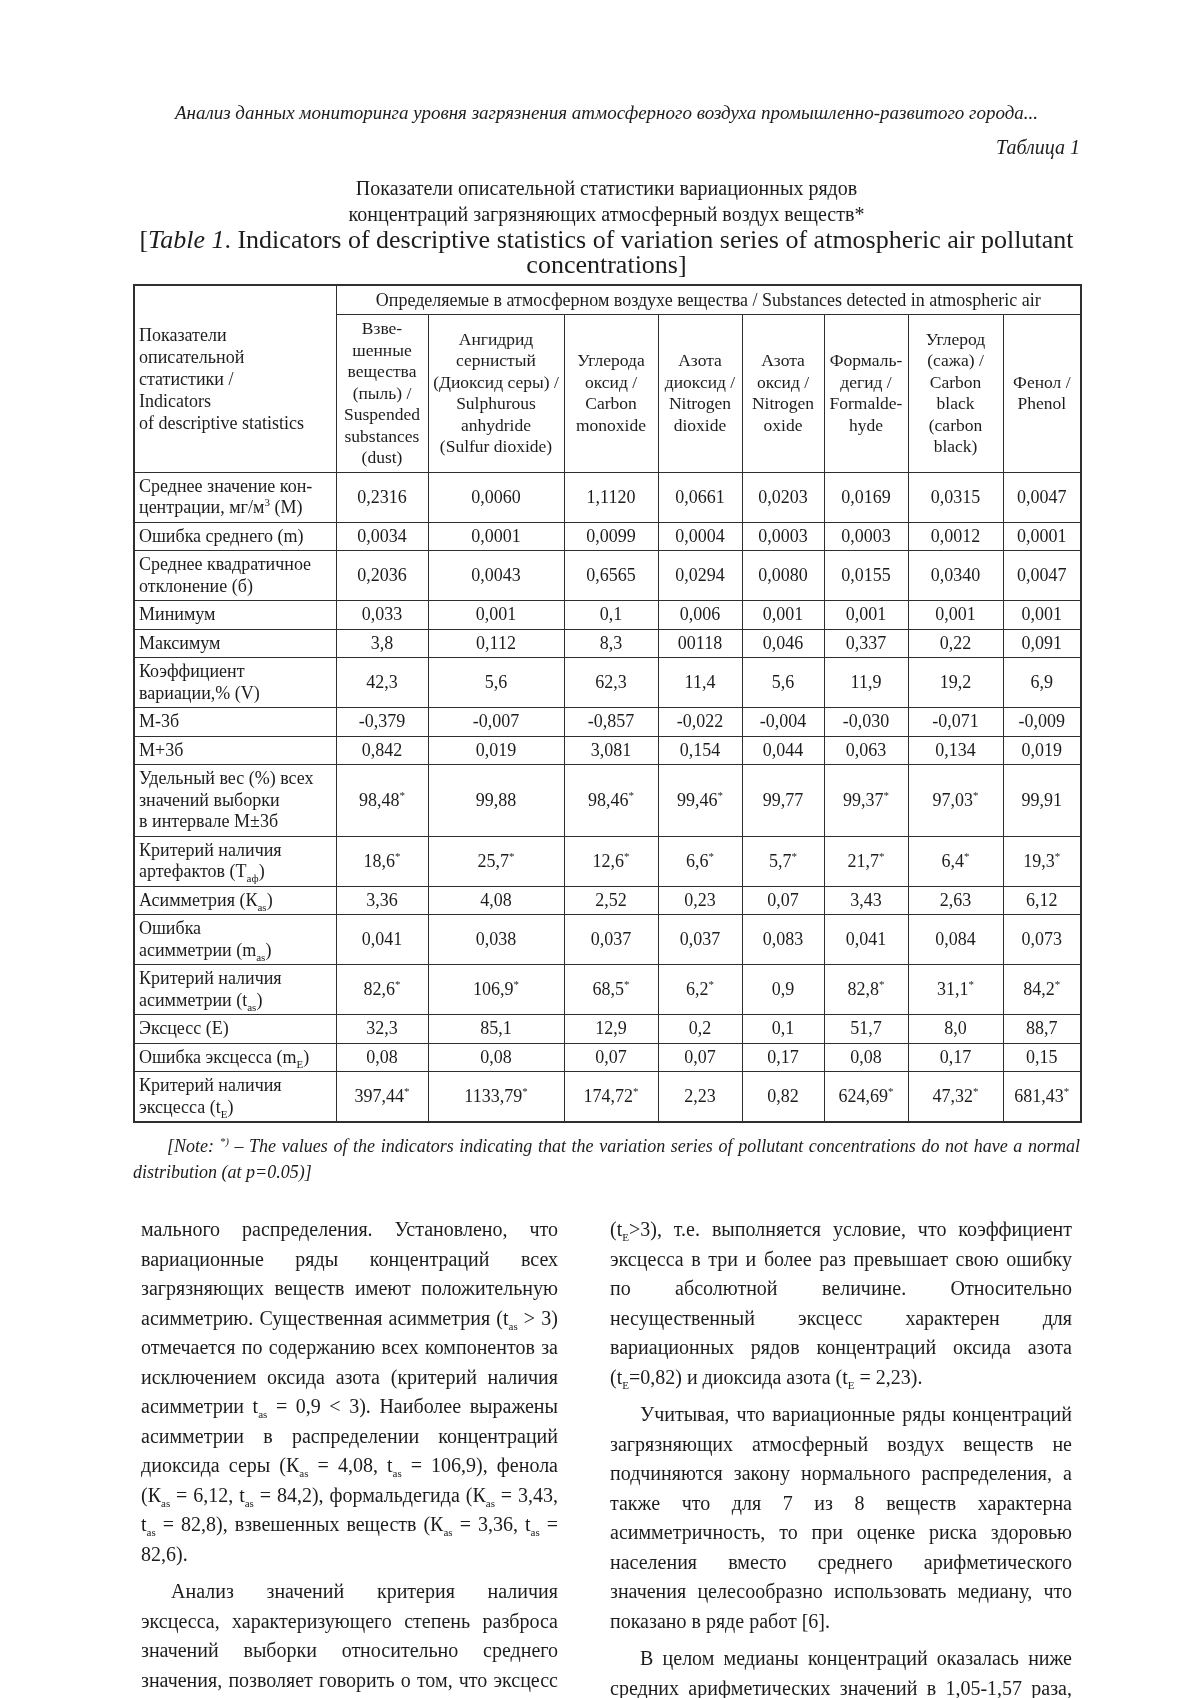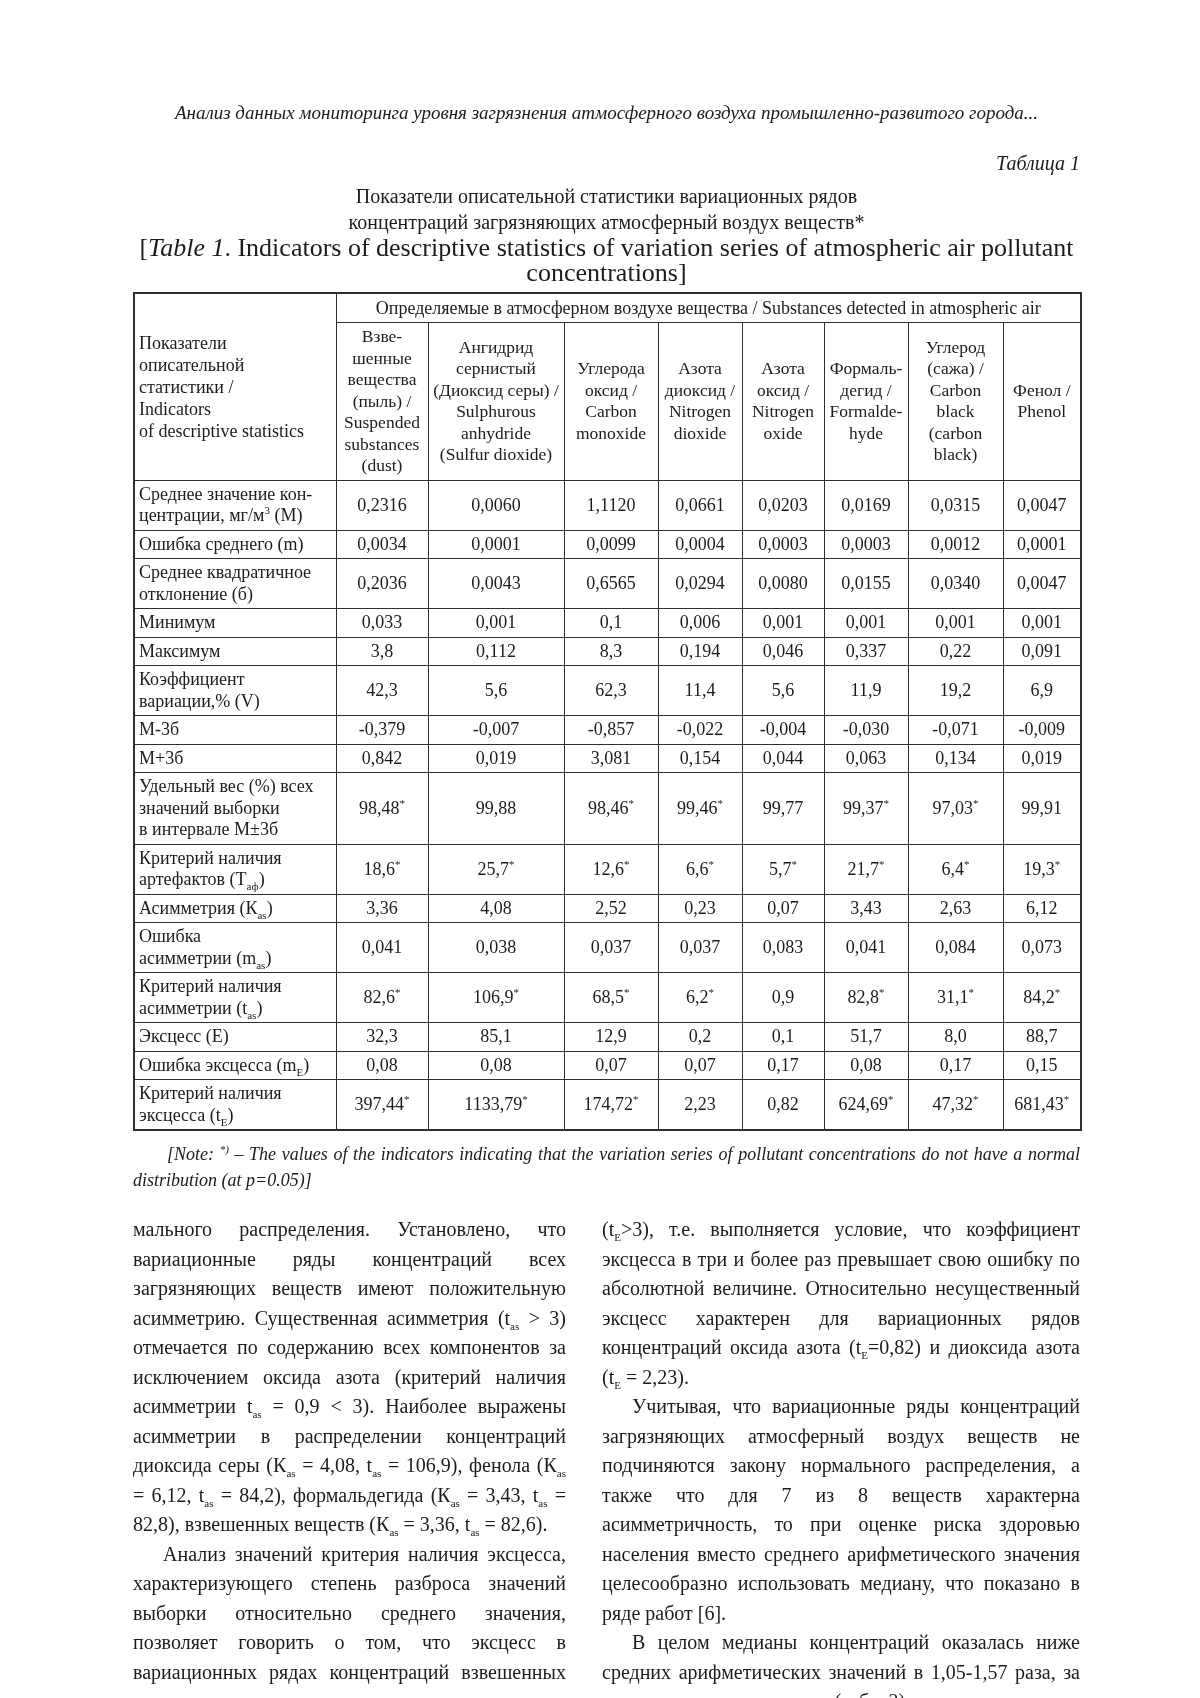--- a/index.html
+++ b/index.html
@@ -1,42 +1,42 @@
 <!DOCTYPE html>
 <html><head>
 <meta charset="utf-8">
 <style>
   html,body{margin:0;padding:0;background:#ffffff;}
   .page{width:1200px;height:1698px;background:#fff;position:relative;overflow:hidden;
         font-family:"Liberation Serif", serif;color:#1c1c1c;}
   .content{width:947px;margin-left:133px;padding-top:102px;}
   .running-head{text-align:center;font-style:italic;font-size:19px;line-height:22px;}
-  .table-label{text-align:right;font-style:italic;font-size:20px;margin-top:28px;}
-  .title-ru{text-align:center;font-size:20px;line-height:26px;margin-top:8px;}
+  .table-label{text-align:right;font-style:italic;font-size:20px;margin-top:12px;}
+  .title-ru{text-align:center;font-size:20px;line-height:26px;margin-top:16px;}
   .title-en{text-align:center;font-size:26px;line-height:25px;}
   table.stats{border-collapse:collapse;table-layout:fixed;width:947px;margin-top:7px;
               border:2px solid #2f2f2f;}
   table.stats th,table.stats td{border:1px solid #2f2f2f;font-weight:normal;
               vertical-align:middle;padding:3px 4px;}
   .corner{text-align:left;vertical-align:top;white-space:pre-line;
           font-size:18px;line-height:22px;padding:4px 6px;margin-left:12px;}
   .group-h{text-align:center;font-size:18px;line-height:22px;}
   .col-h{text-align:center;white-space:pre-line;font-size:17.5px;line-height:21.5px;}
   .row-label{text-align:left;white-space:pre-line;font-size:18px;line-height:21.5px;
              padding:3px 4px 3px 6px;}
   td.val{text-align:center;font-size:18px;}
   sup{font-size:11px;line-height:0;}
   sub{font-size:11px;line-height:0;}
   .note{margin-top:10px;font-style:italic;font-size:18px;line-height:26px;text-align:justify;}
   .note p{margin:0;text-indent:34px;}
   .body-cols{display:flex;gap:36px;margin-top:22px;font-size:20px;line-height:29.5px;
              text-align:justify;}
   .bcol-left{width:433px;}
   .bcol-right{width:478px;}
-  .body-cols p{margin:0;}
+  .body-cols p{margin:8px;}
   .body-cols p.indent{text-indent:30px;}
 </style>
 </head>
 <body>
 
 <div class="page">
   <div class="content">
 
     <div class="running-head">Анализ данных мониторинга уровня загрязнения атмосферного воздуха промышленно-развитого города...</div>
 
@@ -152,21 +152,21 @@
             <td class="val">0,001</td>
             <td class="val">0,001</td>
             <td class="val">0,001</td>
             <td class="val">0,001</td>
           </tr>
           <tr>
             <th class="row-label">Максимум</th>
             <td class="val">3,8</td>
             <td class="val">0,112</td>
             <td class="val">8,3</td>
-            <td class="val">0,194</td>
+            <td class="val">00118</td>
             <td class="val">0,046</td>
             <td class="val">0,337</td>
             <td class="val">0,22</td>
             <td class="val">0,091</td>
           </tr>
           <tr>
             <th class="row-label">Коэффициент
 вариации,% (V)</th>
             <td class="val">42,3</td>
             <td class="val">5,6</td>

